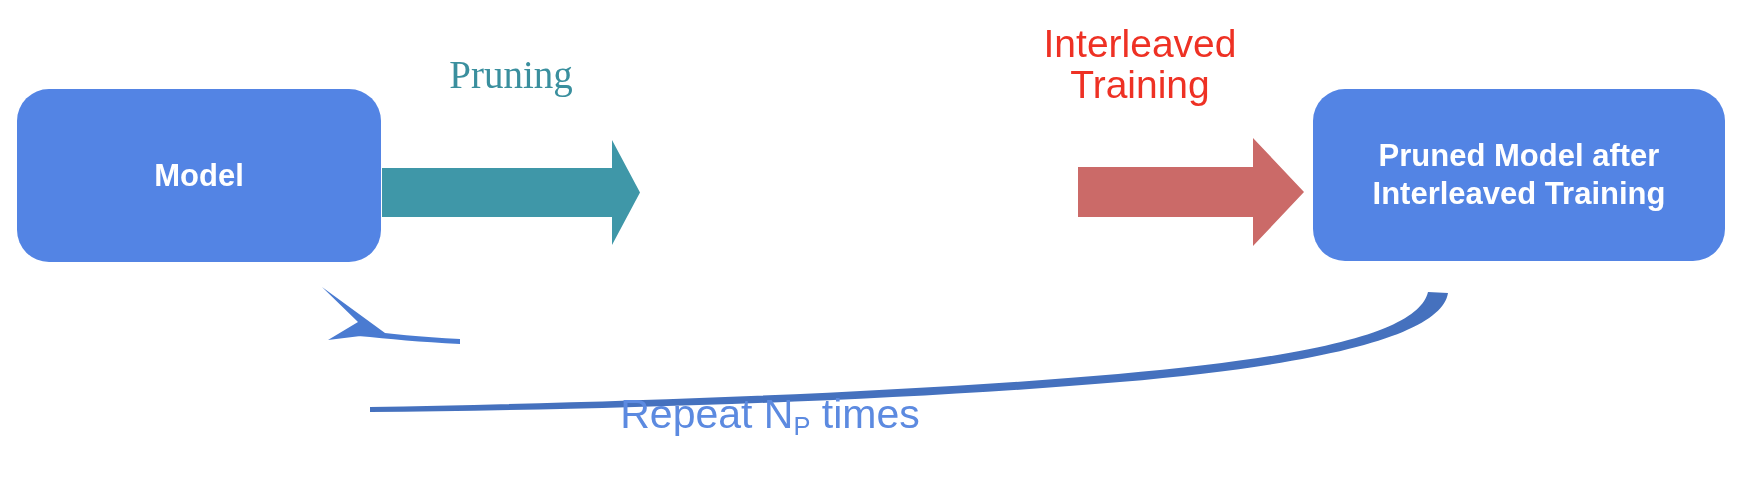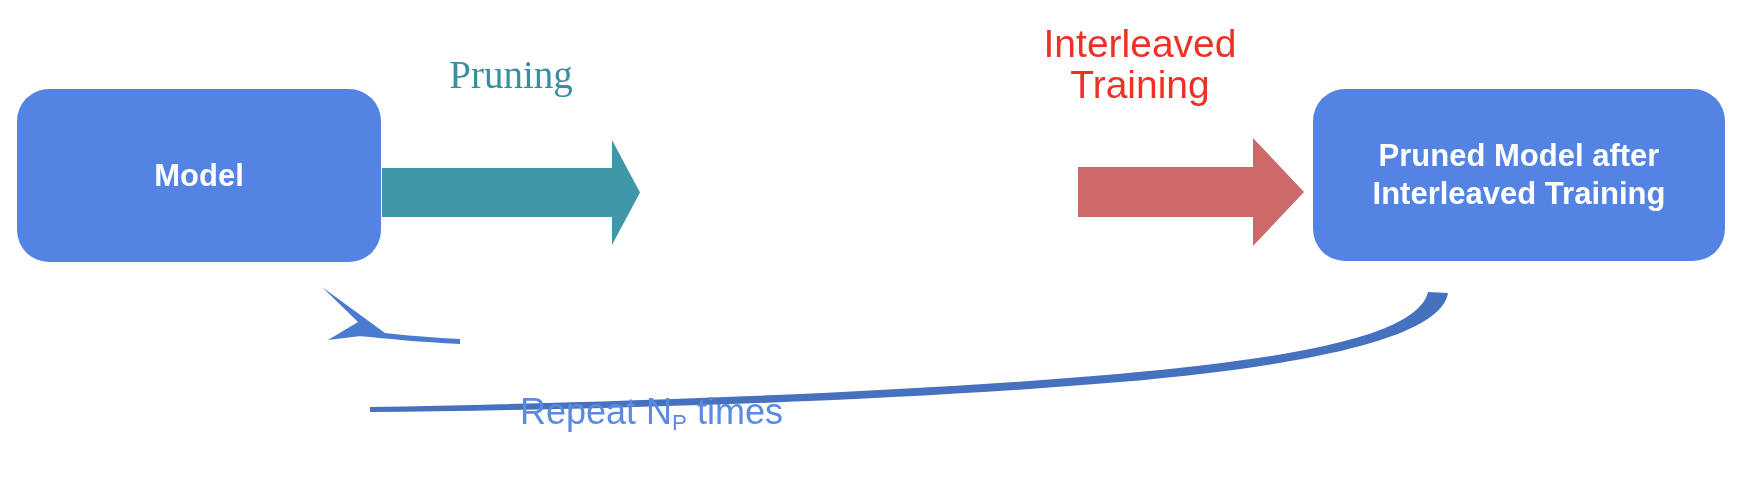--- a/index.html
+++ b/index.html
@@ -78,23 +78,23 @@
     width: 1200px;
     height: 145px;
   }
   #loop-arrow svg { display: block; overflow: visible; }
 
   #label-repeat {
     position: absolute;
     left: 520px;
     top: 391px;
     width: 500px;
-    text-align: left;
+    text-align: center;
     color: #5C8AE0;
-    font-size: 36px;
+    font-size: 41px;
     font-family: "Liberation Sans", sans-serif;
     white-space: nowrap;
   }
   #label-repeat sub {
     font-size: 0.62em;
     vertical-align: baseline;
     position: relative;
     top: 0.28em;
   }
 </style>

